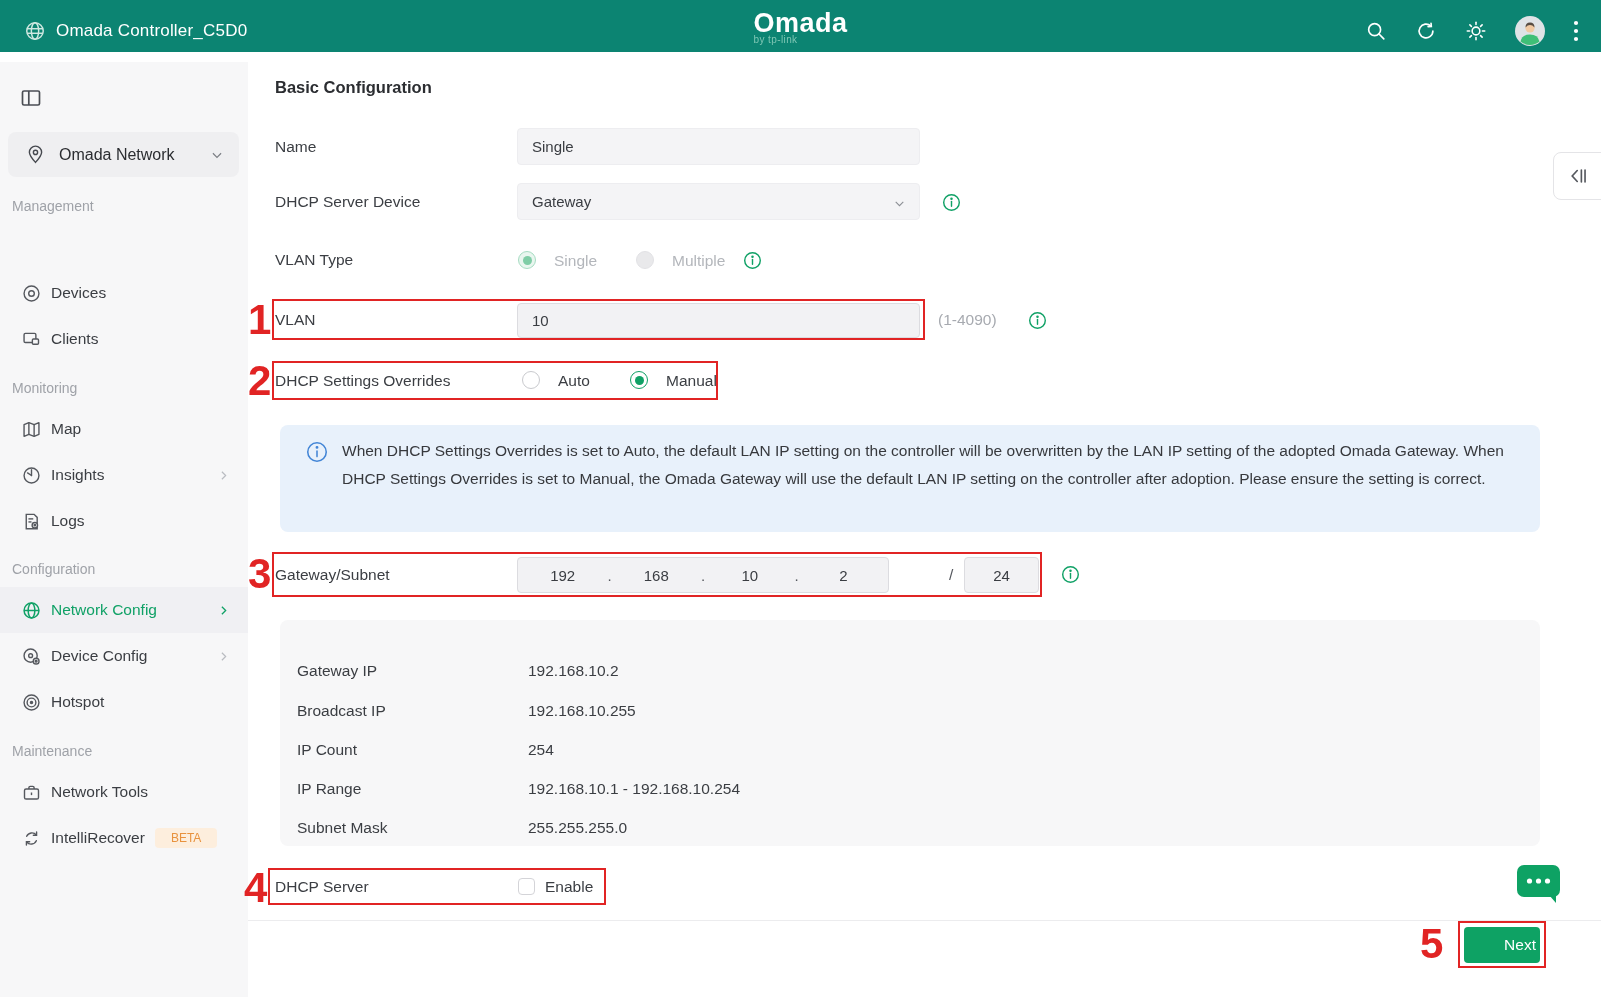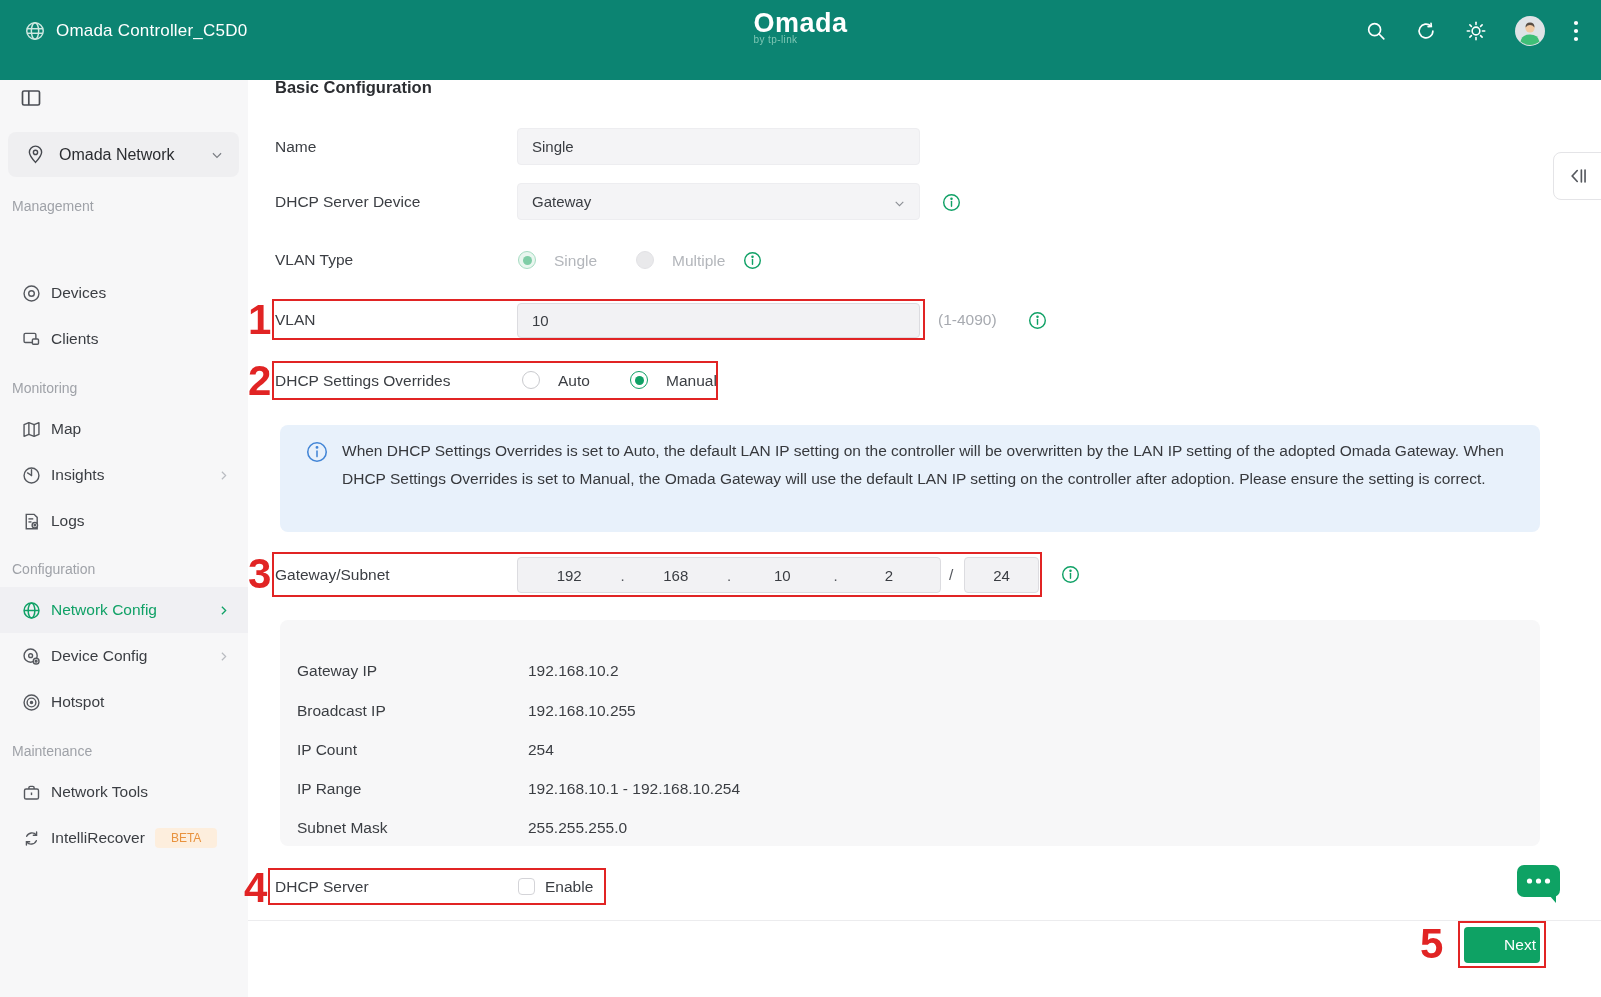--- a/index.html
+++ b/index.html
@@ -4,21 +4,21 @@
 <style>
   * { margin:0; padding:0; box-sizing:border-box; }
   html,body { width:1601px; height:997px; }
   body {
     position:relative; overflow:hidden; background:#fff;
     font-family:"Liberation Sans", sans-serif; color:#3b3e43;
   }
   svg { display:block; }
 
   
-  .header { position:absolute; inset:0 0 auto 0; height:80px; background:#0c8472; color:#fff; z-index:30; }
+  .header { position:absolute; inset:0 0 auto 0; height:52px; background:#0c8472; color:#fff; z-index:30; }
   .header-left { position:absolute; left:24px; top:0; height:62px; display:flex; align-items:center; gap:10px; }
   .header-title { font-size:17px; letter-spacing:.2px; }
   .logo { position:absolute; left:50%; top:9px; transform:translateX(-50%); text-align:left; }
   .logo-main { font-size:27px; font-weight:bold; letter-spacing:.5px; line-height:28px; }
   .logo-sub { font-size:10px; color:#7ec6b4; margin-top:-3px; letter-spacing:.4px; }
   .header-right { position:absolute; right:22px; top:0; height:62px; display:flex; align-items:center; gap:28px; }
   .hicon { cursor:pointer; display:flex; align-items:center; }
 
   
   .sidebar { position:absolute; top:62px; left:0; bottom:0; width:248px; background:#f7f7f8; z-index:10; }
@@ -367,21 +367,21 @@
       <svg width="22" height="22" viewBox="0 0 20 20" fill="none" stroke="#4285d6" stroke-width="1.4" stroke-linecap="round">
         <circle cx="10" cy="10" r="8.4"></circle>
           <line x1="10" y1="9" x2="10" y2="14.2"></line>
           <circle cx="10" cy="5.8" r="0.6" fill="#4285d6"></circle>
       </svg>
     </span>
     <div class="abs banner-text" style="left:62px; top:12px; width:1185px">When DHCP Settings Overrides is set to Auto, the default LAN IP setting on the controller will be overwritten by the LAN IP setting of the adopted Omada Gateway. When DHCP Settings Overrides is set to Manual, the Omada Gateway will use the default LAN IP setting on the controller after adoption. Please ensure the setting is correct.</div>
   </div>
 
   <div class="abs flabel" style="left:27px; top:504px">Gateway/Subnet</div>
-  <div class="abs octet-field" style="left:269px; top:495px; width:424px">
+  <div class="abs octet-field" style="left:269px; top:495px; width:372px">
     <span class="octet">192</span>
     <span class="octet-dot">.</span>
     <span class="octet">168</span>
     <span class="octet-dot">.</span>
     <span class="octet">10</span>
     <span class="octet-dot">.</span>
     <span class="octet">2</span>
   </div>
   <span class="abs flabel" style="left:701px; top:504px; color:#55585e">/</span>
   <div class="abs octet-field" style="left:716px; top:495px; width:75px; justify-content:center">

